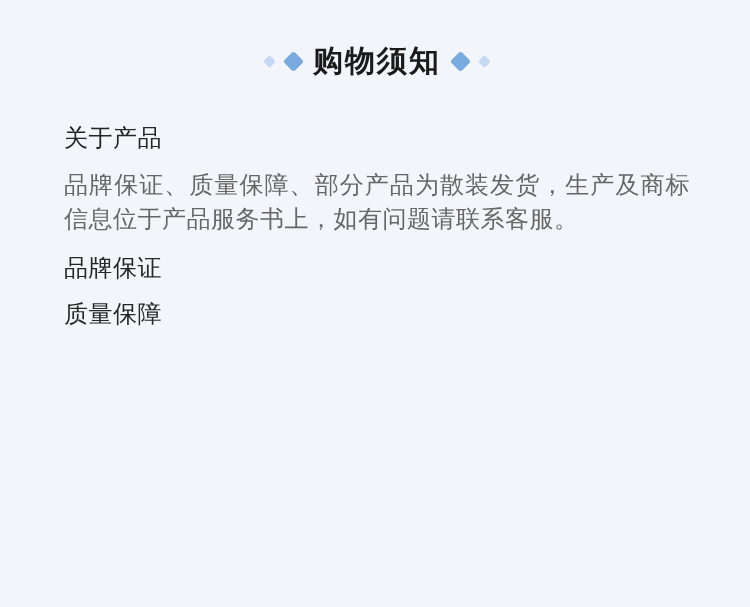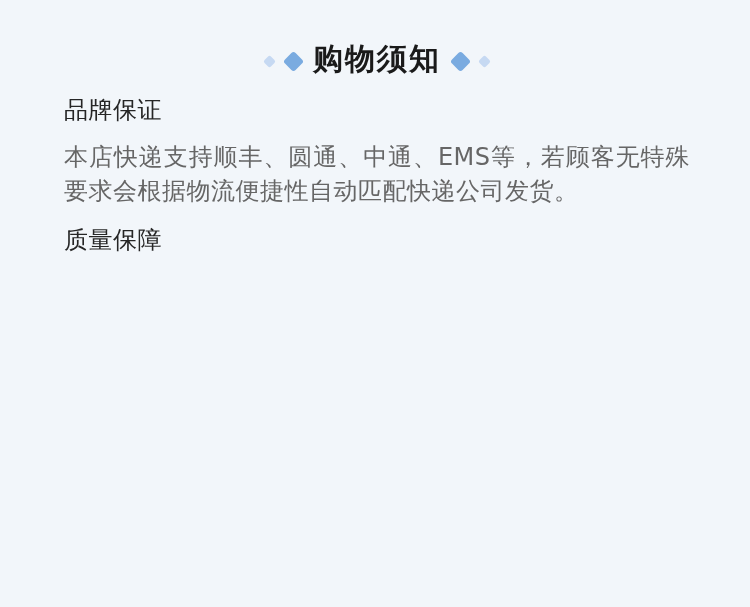--- a/index.html
+++ b/index.html
@@ -25,21 +25,20 @@
     gap: 12px;
     height: 34px;
   }
   .page-title {
     font-size: 30px;
     line-height: 34px;
     font-weight: bold;
     color: var(--title-color, #1a1a1a);
     letter-spacing: 2px;
     margin: 0;
-    font-family: Liberation Mono, monospace;
   }
   .diamond {
     display: inline-block;
     transform: rotate(45deg);
     flex: 0 0 auto;
   }
   .diamond.lg {
     width: 15px;
     height: 15px;
     border-radius: 3px;
@@ -81,23 +80,26 @@
 <div class="page">
 
   <div class="title-row">
     <span class="diamond sm"></span>
     <span class="diamond lg"></span>
     <h1 class="page-title">购物须知</h1>
     <span class="diamond lg"></span>
     <span class="diamond sm"></span>
   </div>
 
+  <section class="section first">
+    <h2>关于产品</h2>
+    <p>品牌保证、质量保障、部分产品为散装发货，生产及商标信息位于产品服务书上，如有问题请联系客服。</p>
+  </section>
 
   <section class="section">
     <h2>品牌保证</h2>
-    <p>本店快递支持顺丰、圆通、中通、EMS等，若顾客无特殊要求会根据物流便捷性自动匹配快递公司发货。</p>
   </section>
 
   <section class="section">
     <h2>质量保障</h2>
   </section>
 
 </div>
 
 </body></html>

